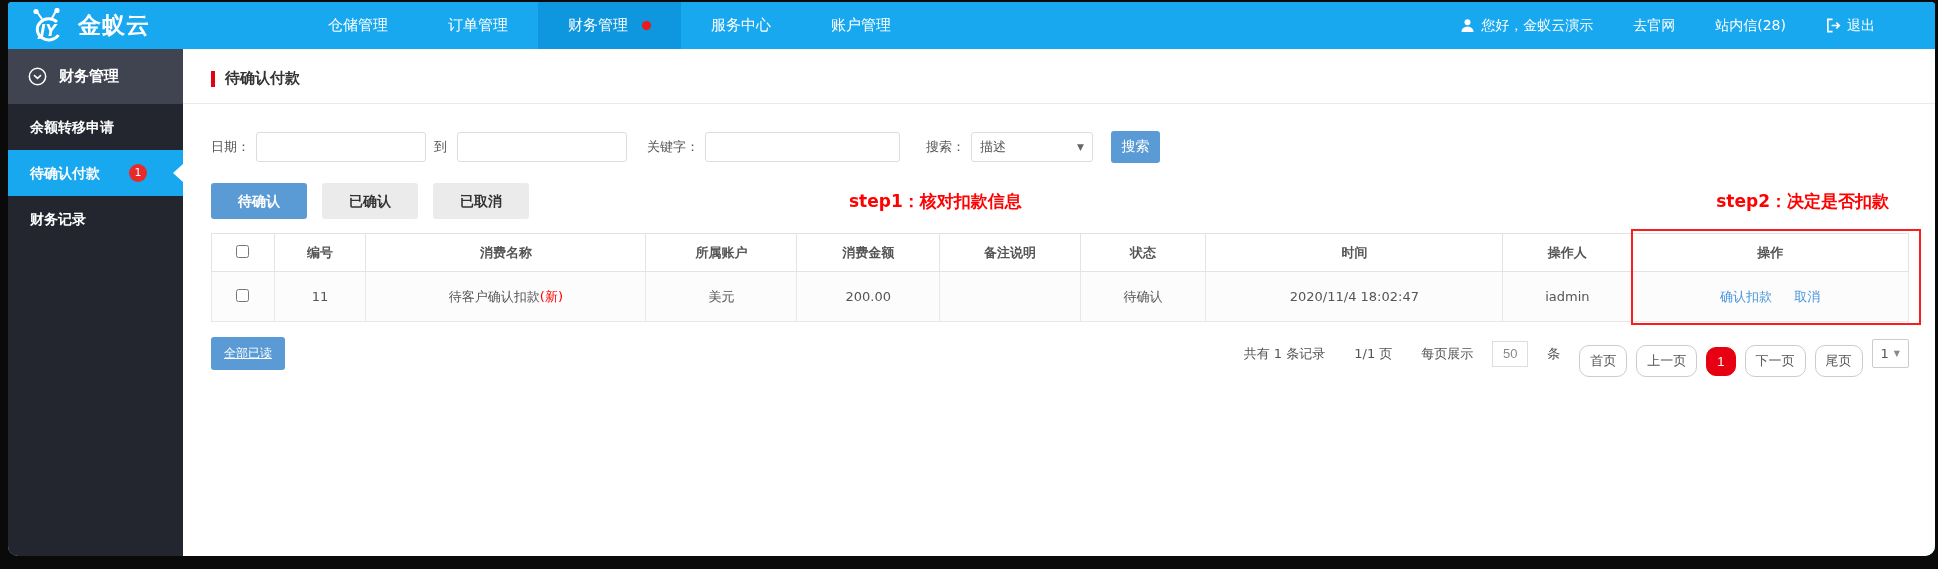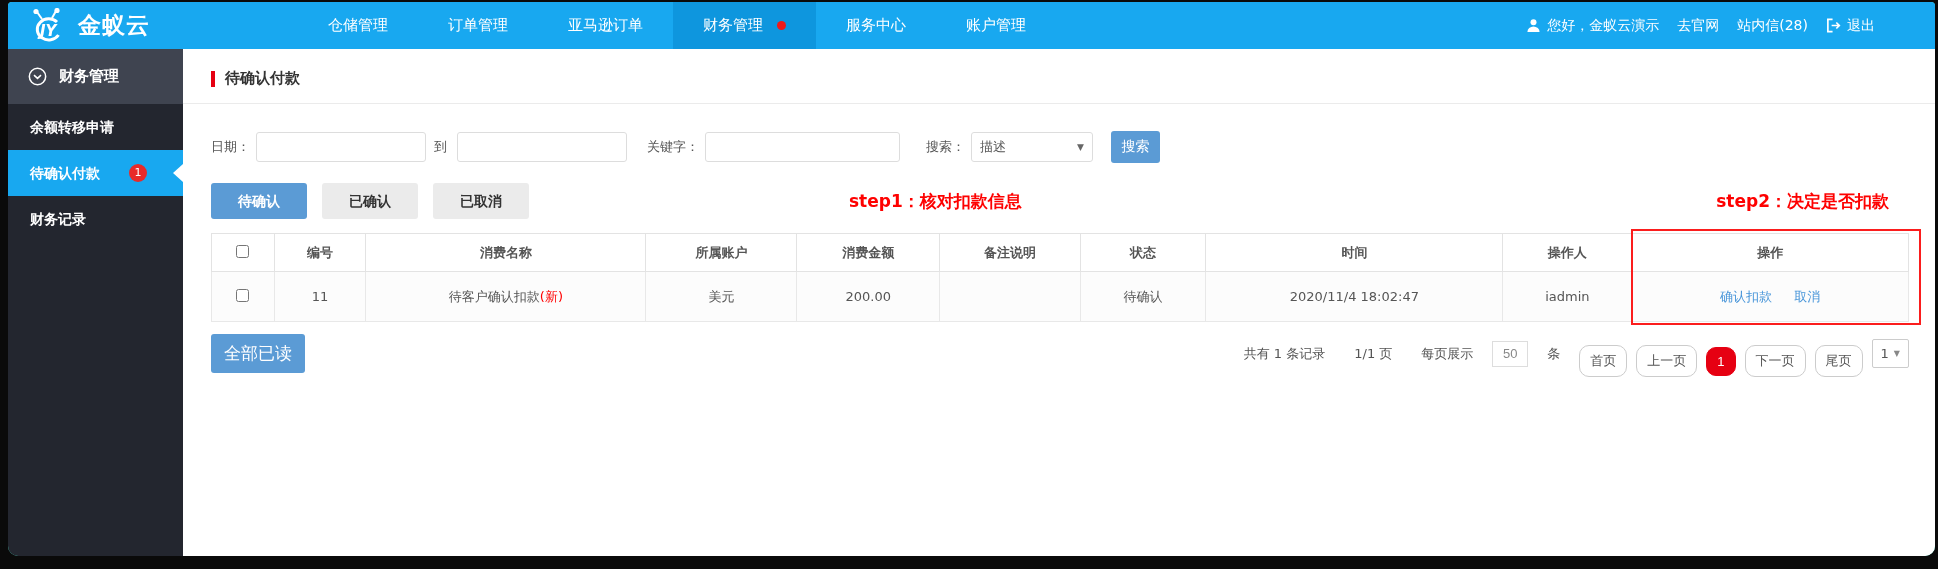--- a/index.html
+++ b/index.html
@@ -18,21 +18,21 @@
   .topbar { height:47px; background:#18a8f0; display:flex; align-items:center; flex:0 0 auto; }
   .logo { width:190px; display:flex; align-items:center; padding-left:18px; }
   .logo-text { color:#fff; font-size:23px; font-weight:bold; margin-left:6px; letter-spacing:1px; }
   .topnav { display:flex; margin-left:100px; height:47px; }
   .topnav .nav-item {
     padding:0 30px; line-height:47px; color:#fff; font-size:15px; cursor:pointer;
     display:flex; align-items:center;
   }
   .topnav .nav-item.active { background:#0e96de; }
   .red-dot { width:9px; height:9px; border-radius:50%; background:#f01919; display:inline-block; margin-left:14px; }
-  .topbar-right { margin-left:auto; display:flex; align-items:center; color:#fff; font-size:14px; padding-right:60px; gap:18px; }
+  .topbar-right { margin-left:auto; display:flex; align-items:center; color:#fff; font-size:14px; padding-right:60px; gap:40px; }
   .topbar-right .tb-link { display:flex; align-items:center; gap:6px; cursor:pointer; }
   
   .content-row { flex:1; display:flex; min-height:0; }
   .sidebar { width:175px; background:#23262f; flex:0 0 auto; color:#fff; }
   .sidebar-header {
     height:55px; background:#3f4450; display:flex; align-items:center;
     padding-left:20px; font-size:15px; font-weight:bold; gap:12px;
   }
   .side-item {
     position:relative; height:46px; line-height:46px; padding-left:22px;
@@ -81,21 +81,21 @@
   th { height:38px; font-weight:bold; border:1px solid #e3e3e3; background:#fff; text-align:center; }
   td { height:50px; border:1px solid #e8e8e8; background:#fcfcfc; text-align:center; }
   .name-new { color:#f00; }
   .act-link { color:#4795d9; margin:0 9px; cursor:pointer; text-decoration:none; }
   .highlight-box {
     position:absolute; top:-4px; bottom:-3px; left:83.6%; right:-12px;
     border:2px solid #fb1d1d; pointer-events:none;
   }
   
   .footer-row { display:flex; align-items:center; margin:8px 26px 0 28px; font-size:13px; color:#555; }
-  .btn-read-all { background:#5b9bd5; color:#fff; border:none; border-radius:3px; padding:8px 13px; font-size:17px; cursor:pointer; }
+  .btn-read-all { background:#5b9bd5; color:#fff; border:none; border-radius:3px; padding:8px 13px; font-size:12px; cursor:pointer;text-decoration:underline; }
   .pager { margin-left:auto; display:flex; align-items:center; gap:9px; }
   .pager .ptxt { margin:0 10px; }
   .pp-input { width:36px; height:26px; border:1px solid #ddd; text-align:center; font-size:13px; color:#888; outline:none; }
   .pbtn { border:1px solid #ccc; background:#fff; color:#555; padding:6px 10px; font-size:13px; border-radius:10px; cursor:pointer;margin-top:15px; }
   .pbtn.current { background:#e60012; border-color:#e60012; color:#fff; padding:6px 10px; }
   .pselect { border:1px solid #ccc; background:#fff; color:#555; padding:6px 8px; font-size:13px; border-radius:2px;
     display:inline-flex; align-items:center; gap:5px; cursor:pointer; }
   .pselect .caret { font-size:8px; color:#888; }
 </style>
 </head>
@@ -116,23 +116,20 @@
         <text x="14" y="28" fill="#fff" font-size="15" font-weight="bold" font-style="italic">JY</text>
       </svg>
       <span class="logo-text">金蚁云</span>
     </div>
     <div class="topnav">
       <div class="nav-item">
           <span>仓储管理</span>
         </div>
       <div class="nav-item">
           <span>订单管理</span>
-        </div>
-      <div class="nav-item">
-          <span>亚马逊订单</span>
         </div>
       <div class="nav-item active">
         <span>财务管理</span>
         <span class="red-dot"></span>
       </div>
       <div class="nav-item">
           <span>服务中心</span>
         </div>
       <div class="nav-item">
           <span>账户管理</span>

